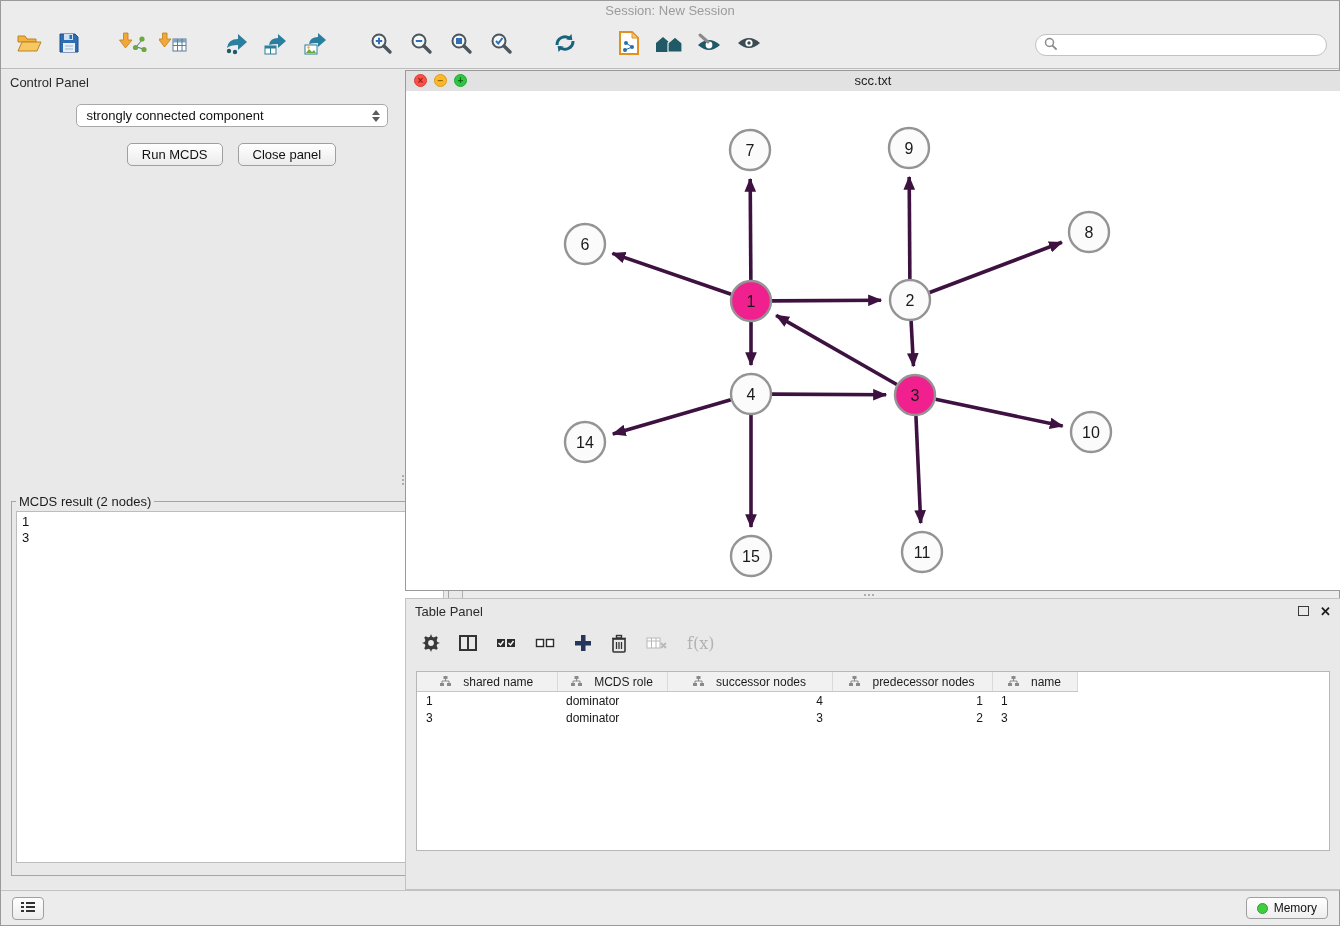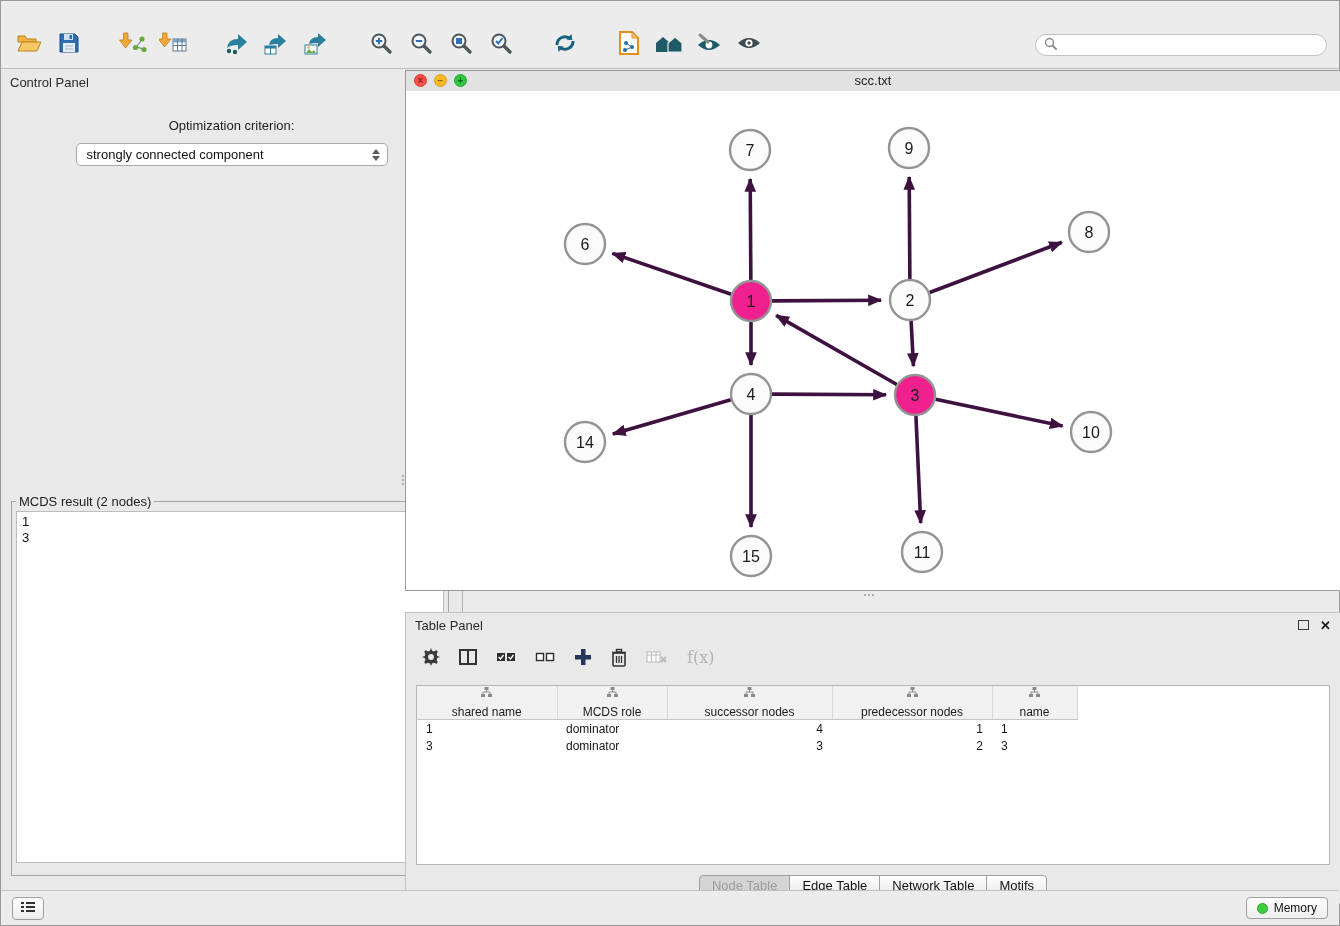--- a/index.html
+++ b/index.html
@@ -51,42 +51,45 @@
   #net-canvas{position:absolute;top:20px;left:0;right:0;bottom:0;background:#fff;}
   #graph-svg{position:absolute;top:0;left:0;}
 
   
   .split-dots{position:absolute;display:flex;gap:2px;align-items:center;justify-content:center;}
   #v-splitter{left:399px;top:466px;width:5px;height:26px;flex-direction:column;}
   #h-splitter{left:855px;top:591px;width:26px;height:5px;}
   .split-dots i{width:2px;height:2px;background:#9a9a9a;border-radius:50%;display:block;}
 
   
-  #table-panel{position:absolute;left:404px;top:611px;width:936px;height:292px;background:#e9e9e9;border:1px solid #c2c2c2;box-sizing:border-box;}
+  #table-panel{position:absolute;left:404px;top:597px;width:936px;height:292px;background:#e9e9e9;border:1px solid #c2c2c2;box-sizing:border-box;}
   #tp-toolbar{height:40px;display:flex;align-items:center;padding:0 16px;gap:19px;}
   .tp-icon{display:flex;align-items:center;justify-content:center;}
   #fx-label{font-family:"DejaVu Serif",serif;font-size:16px;color:#b3b3b3;}
   #table-box{position:absolute;left:10px;right:10px;top:72px;bottom:38px;border:1px solid #b7b7b7;background:#fff;overflow:hidden;}
   #node-table{border-collapse:collapse;table-layout:fixed;font-size:12px;}
   #node-table th{height:19px;background:#f1f1f1;border-right:1px solid #d9d9d9;border-bottom:1px solid #c6c6c6;font-weight:normal;color:#1c1c1c;padding:0 4px;}
-  #node-table th .th-inner{display:flex;align-items:center;justify-content:center;gap:5px;flex-direction:column;}
+  #node-table th .th-inner{display:flex;align-items:center;justify-content:center;gap:12px;}
   #node-table td{height:17px;padding:0 9px;color:#161616;white-space:nowrap;overflow:hidden;}
   #table-tabs{position:absolute;left:0;right:0;bottom:7px;}
 
   
   #status-bar{position:absolute;left:0;right:0;bottom:0;height:35px;border-top:1px solid #c2c2c2;background:#ececec;display:flex;align-items:center;padding:8px 11px;box-sizing:border-box;}
   #list-button{width:30px;height:21px;border:1px solid #9f9f9f;border-radius:4px;background:linear-gradient(#fff,#ececec);display:flex;align-items:center;justify-content:center;}
   #memory-button{margin-left:auto;display:flex;align-items:center;gap:6px;padding:3px 10px;border:1px solid #9f9f9f;border-radius:4px;background:linear-gradient(#ffffff,#eeeeee);font-size:12px;color:#111;}
   #memory-dot{width:11px;height:11px;border-radius:50%;background:#3ecf3e;border:1px solid #2aa52a;box-sizing:border-box;}
 </style>
 </head>
 <body>
 
 <div id="window">
 
+  <div id="titlebar">
+    <span>Session: New Session</span>
+  </div>
 
   <div id="main-toolbar">
     <div class="tb-btn">
       <span><svg width="26" height="22">
             <path d="M2 4 h7 l2 3 h9 v3 H2 z" fill="#f3b13f" stroke="#bc8420"></path>
             <path d="M2 19 L6 10 h19 l-4 9 z" fill="#f7c763" stroke="#bc8420"></path>
           </svg></span>
     </div>
     <div class="tb-btn">
       <span><svg width="22" height="22">
@@ -222,27 +225,30 @@
     </div>
   </div>
 
   <div id="control-panel">
     <div class="panel-header">
       <span>Control Panel</span>
       <span class="spacer"></span>
       <span class="float-icon"></span>
       <span class="close-icon">✕</span>
     </div>
-    <div id="opt-label">Optimization criterion:</div>
     <div id="criterion-dropdown">
       <span class="dd-value">strongly connected component</span>
       <span class="dd-arrows">
           <span class="tri-up"></span>
           <span class="tri-down"></span>
         </span>
+    </div>
+    <div id="mcds-buttons">
+      <button class="btn">Run MCDS</button>
+      <button class="btn">Close panel</button>
     </div>
     <fieldset id="mcds-result">
       <legend>MCDS result (2 nodes)</legend>
       <div id="result-list">
           <div>1</div>
           <div>3</div>
         </div>
     </fieldset>
   </div>
 
@@ -478,26 +484,20 @@
             <tr>
               <td style="text-align: left;">3</td>
               <td style="text-align: left;">dominator</td>
               <td style="text-align: right;">3</td>
               <td style="text-align: right;">2</td>
               <td style="text-align: left;">3</td>
             </tr>
           </tbody>
       </table>
     </div>
-    <div class="tabs" id="table-tabs">
-        <div class="tab active">Node Table</div>
-        <div class="tab">Edge Table</div>
-        <div class="tab">Network Table</div>
-        <div class="tab">Motifs</div>
-      </div>
   </div>
 
   <div id="status-bar">
     <div id="list-button">
       <span><svg width="14" height="12">
             <g fill="#333">
               <rect x="0" y="1" width="3" height="2"></rect>
               <rect x="5" y="1" width="9" height="2"></rect>
               <rect x="0" y="5" width="3" height="2"></rect>
               <rect x="5" y="5" width="9" height="2"></rect>

